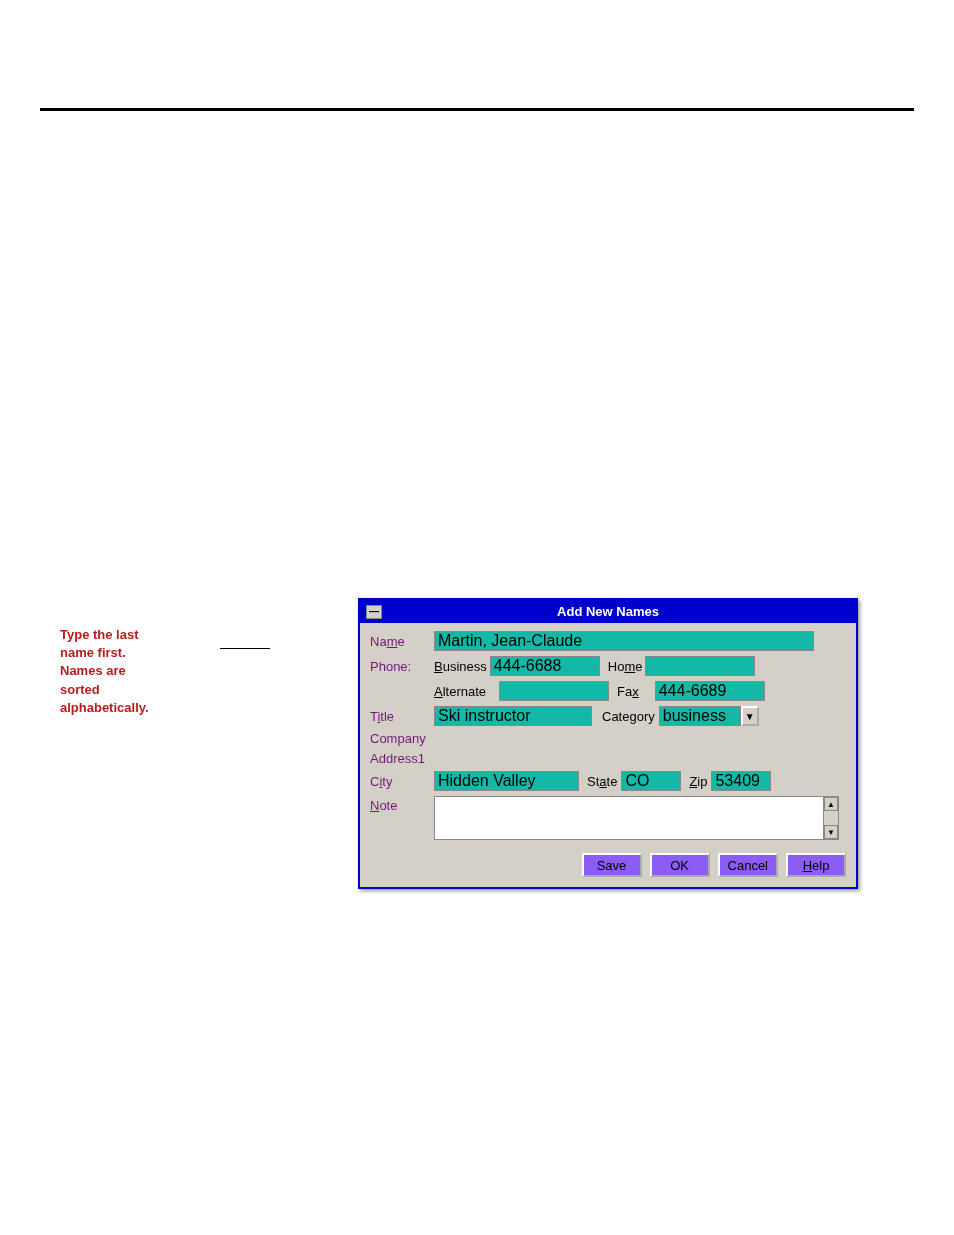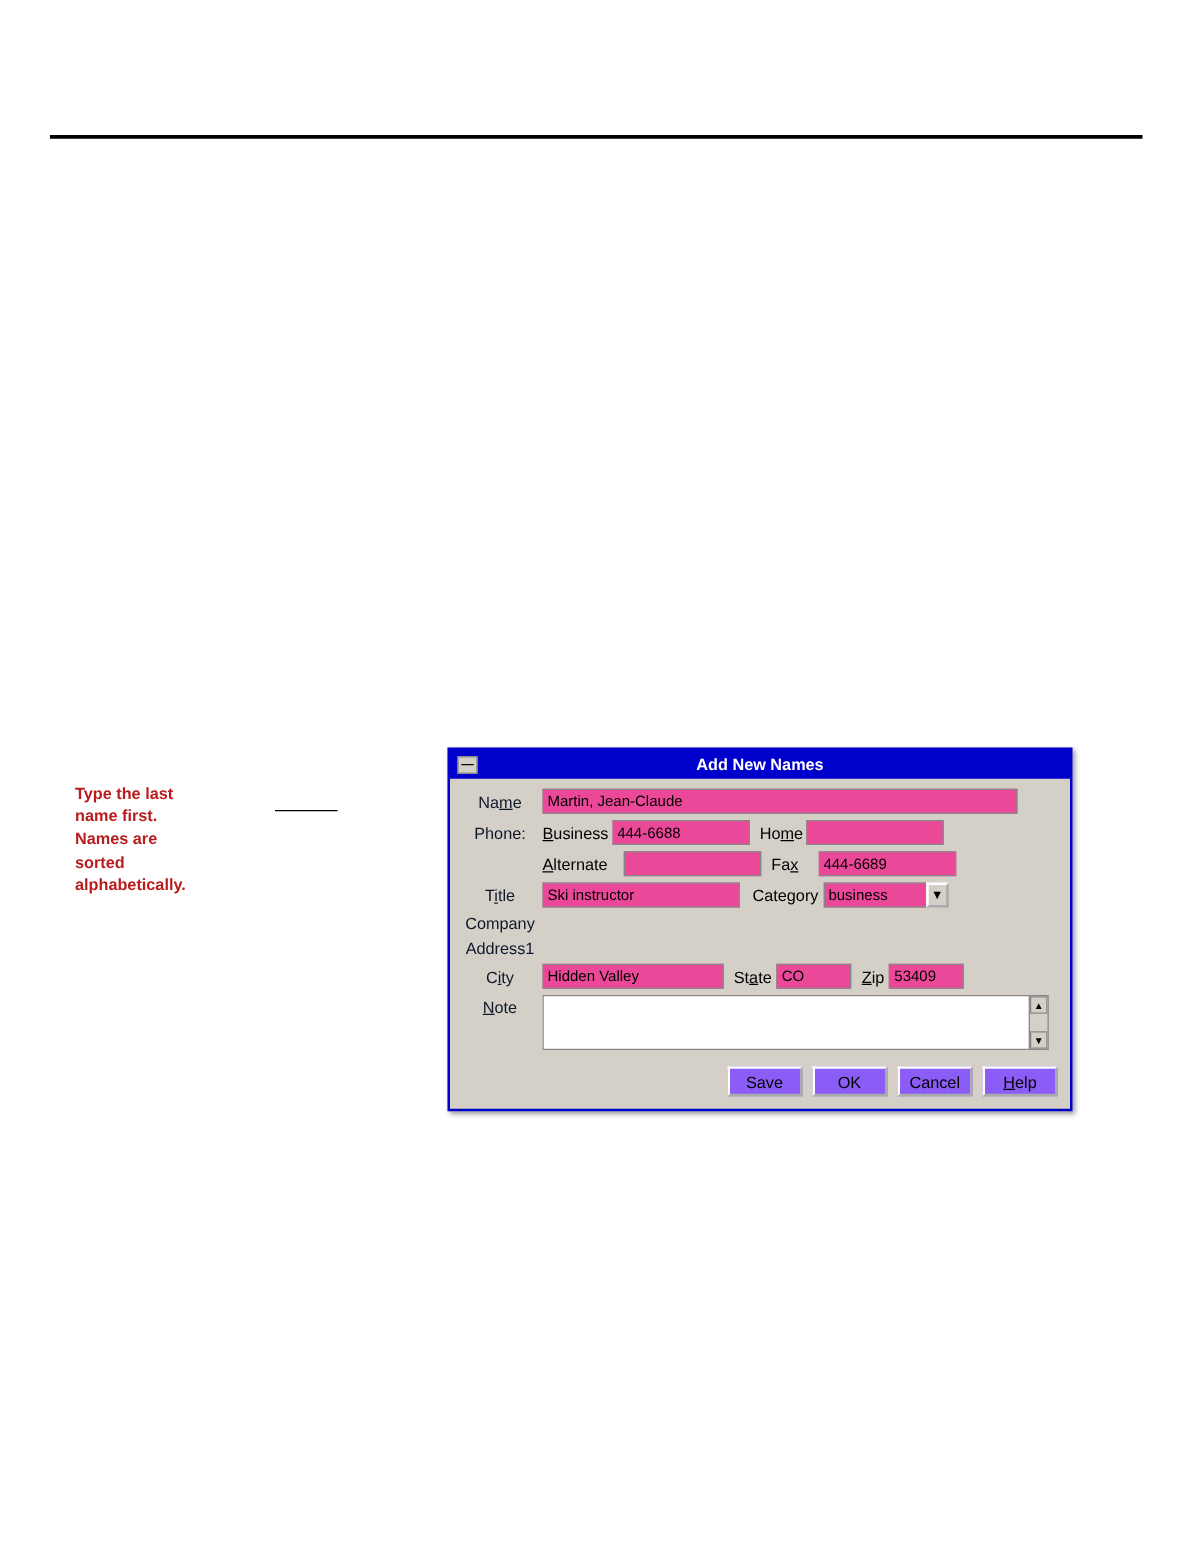--- a/index.html
+++ b/index.html
@@ -76,31 +76,31 @@
     .dialog-body {
       padding: 8px 10px 10px 10px;
     }
     .form-row {
       display: flex;
       align-items: center;
       margin-bottom: 5px;
       font-size: 13px;
     }
     .form-label {
-      color: #0f172a;
+      color: #701a75;
       white-space: nowrap;
       min-width: 60px;
-      text-align: center;
+      text-align: left;
       margin-right: 4px;
     }
     .form-input {
-      background: #ec4899;
+      background: #14b8a6;
       border: 1px solid #888;
       height: 20px;
-      font-size: 12px;
+      font-size: 16px;
       padding: 1px 3px;
       font-family: Arial, sans-serif;
     }
     .input-full {
       width: 380px;
     }
     .underline { text-decoration: underline; }
     
     .phone-row {
       display: flex;

